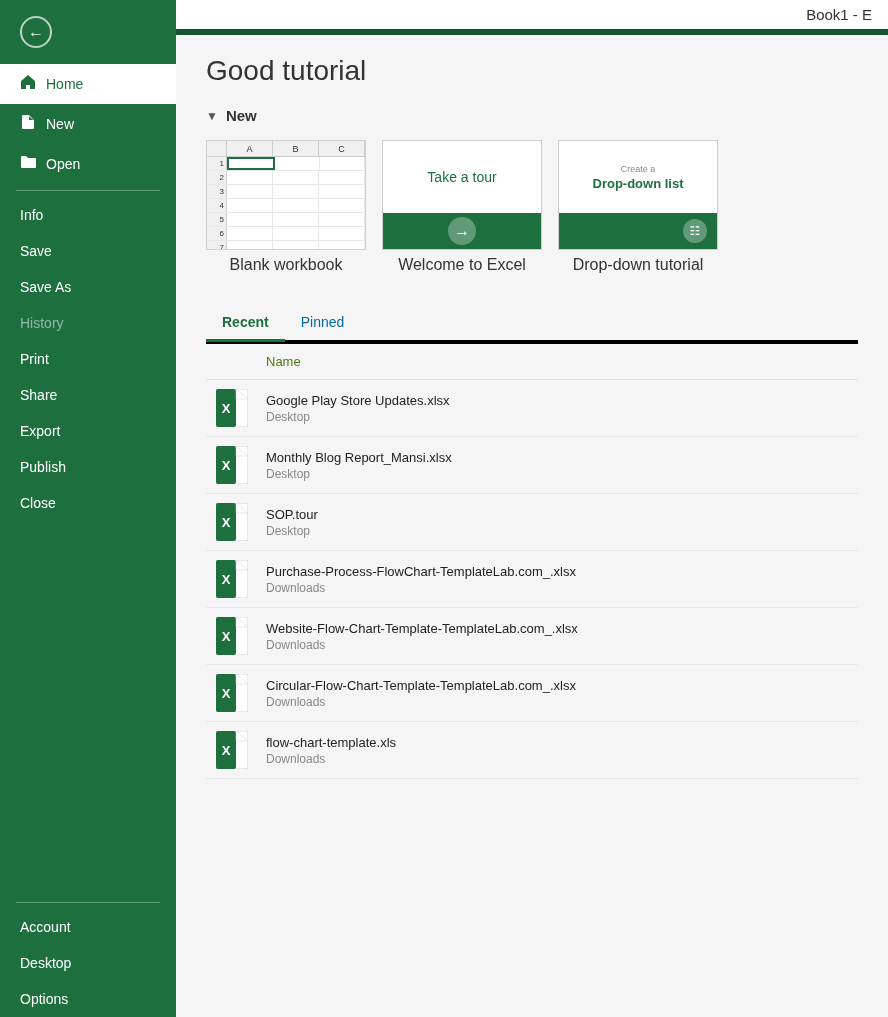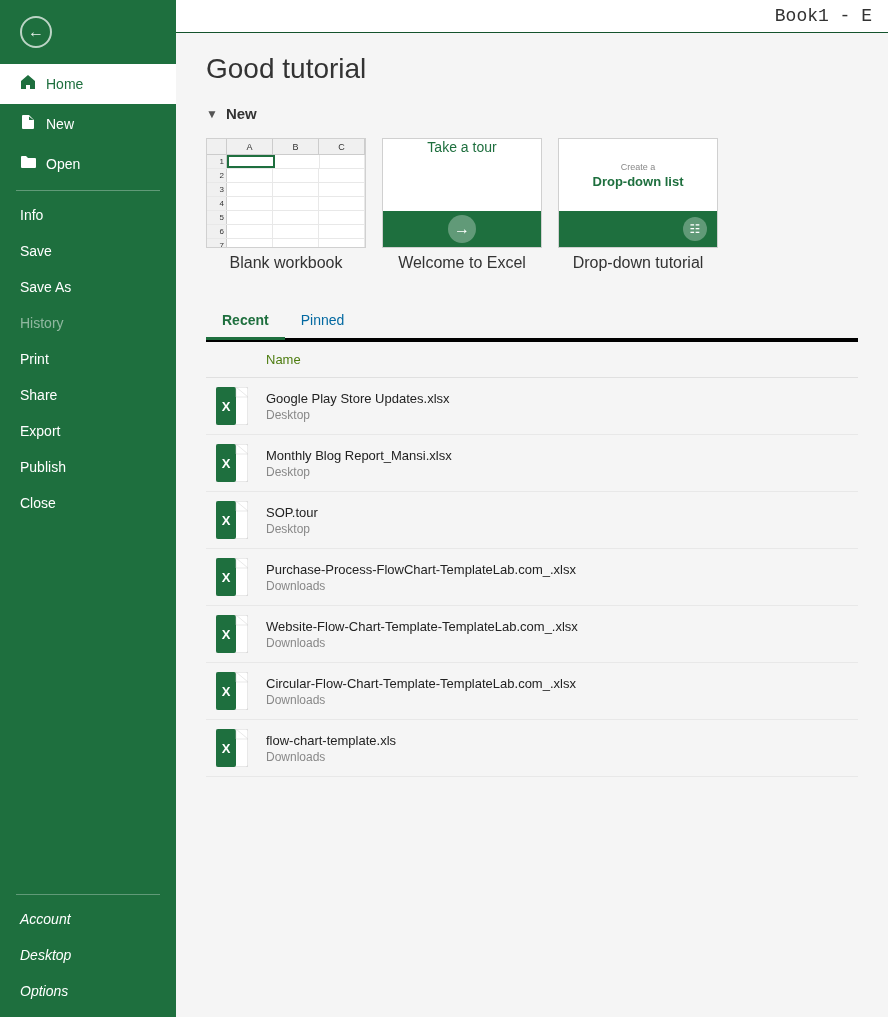--- a/index.html
+++ b/index.html
@@ -46,40 +46,38 @@
     .sidebar-item.active .item-icon { color: #1e6f3e; }
     .sidebar-item .item-icon { font-size: 16px; }
     .sidebar-divider {
       border: none;
       border-top: 1px solid rgba(255,255,255,0.3);
       margin: 6px 16px;
     }
     .sidebar-item.disabled { color: rgba(255,255,255,0.5); cursor: default; }
     .sidebar-bottom {
       margin-top: auto;
-      padding-bottom: 8px;
-      font-style: italic;
+      padding-bottom: 0;
     }
 
     
     #main {
       flex: 1;
       background: #f5f5f5;
       display: flex;
       flex-direction: column;
       overflow: hidden;
     }
     #top-bar {
       background: #fff;
       padding: 6px 16px;
-      font-size: 18px;
+      font-size: 15px;
       color: #333;
       text-align: right;
-      border-bottom: 1px solid #14532d;
-      font-family: Liberation Mono, monospace;
+      border-bottom: 6px solid #14532d;
     }
     #content {
       flex: 1;
       overflow-y: auto;
       padding: 20px 30px;
     }
     #greeting {
       font-size: 28px;
       font-weight: 300;
       color: #333;
@@ -175,20 +173,21 @@
     .tour-card-preview {
       width: 100%;
       height: 100%;
       display: flex;
       flex-direction: column;
     }
     .tour-top {
       flex: 1;
       background: #fff;
       display: flex;
+      align-items: center;
       justify-content: center;
       font-size: 14px;
       color: #1e6f3e;
       font-weight: 500;
     }
     .tour-bottom {
       height: 36px;
       background: #1e6f3e;
       display: flex;
       align-items: center;

